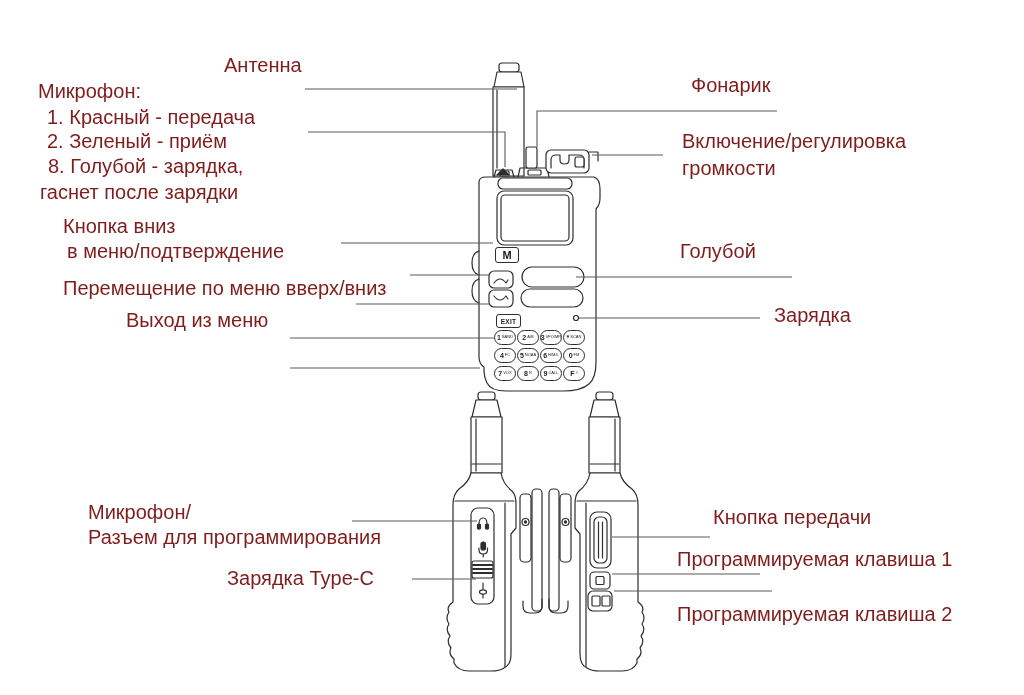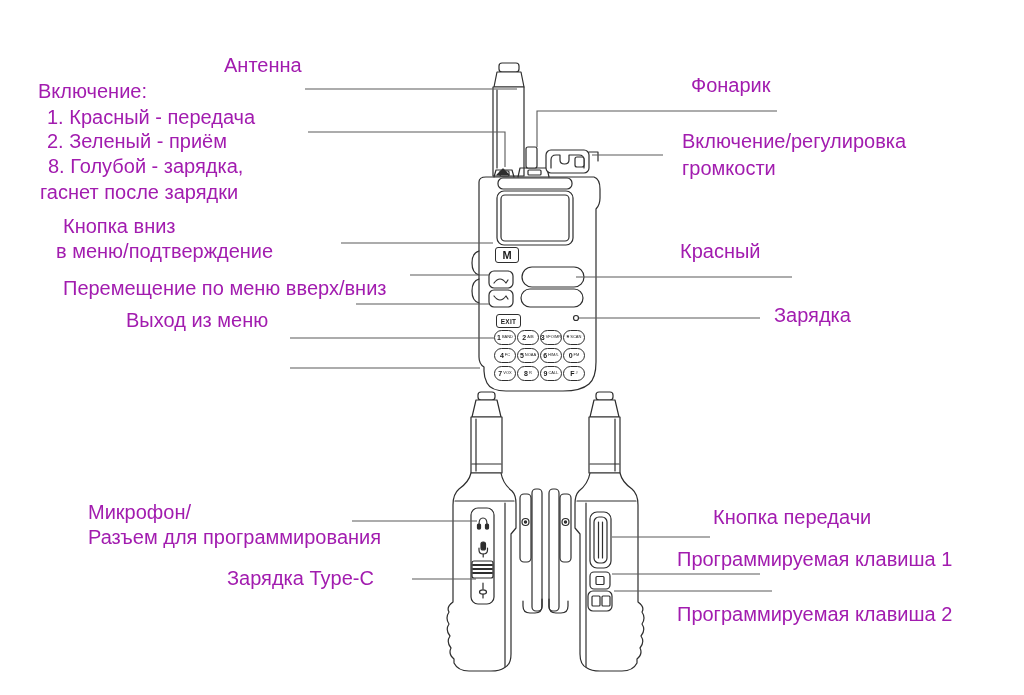--- a/index.html
+++ b/index.html
@@ -1,19 +1,19 @@
 <!DOCTYPE html>
 <html><head>
 <meta charset="utf-8">
 <style>
   html,body{margin:0;padding:0;background:#fff;}
   .canvas{position:relative;width:1024px;height:695px;background:#ffffff;
           font-family:"Liberation Sans",sans-serif;overflow:hidden;}
   svg.draw{position:absolute;left:0;top:0;}
-  .lbl{position:absolute;font-size:20px;line-height:24px;color:#a21caf;white-space:nowrap;}
+  .lbl{position:absolute;font-size:20px;line-height:24px;color:#7f1d1d;white-space:nowrap;}
   .btn{position:absolute;box-sizing:border-box;border:1.3px solid #2e2e2e;background:#fff;
        border-radius:3px;display:flex;align-items:center;justify-content:center;
        color:#1c1c1c;font-weight:bold;}
   .key{position:absolute;box-sizing:border-box;width:22px;height:15px;border:1.1px solid #2e2e2e;
        border-radius:8px;background:#fff;display:flex;align-items:center;justify-content:center;
        gap:1px;color:#1c1c1c;}
   .key .d{font-size:7px;font-weight:bold;}
   .key .s{font-size:4px;margin-top:-3px;}
 </style>
 </head>
@@ -217,33 +217,33 @@
   <div class="key" style="left:540px;top:366px">
       <span class="d">9</span>
       <span class="s">CALL</span>
     </div>
   <div class="key" style="left:563px;top:366px">
       <span class="d">F</span>
       <span class="s">#</span>
     </div>
 
   <div class="lbl" style="left:224px;top:53px">Антенна</div>
-  <div class="lbl" style="left:38px;top:79px">Включение:</div>
+  <div class="lbl" style="left:38px;top:79px">Микрофон:</div>
   <div class="lbl" style="left:47px;top:105px">1. Красный - передача</div>
   <div class="lbl" style="left:47px;top:129px">2. Зеленый - приём</div>
   <div class="lbl" style="left:48px;top:154px">8. Голубой - зарядка,</div>
   <div class="lbl" style="left:40px;top:180px">гаснет после зарядки</div>
   <div class="lbl" style="left:63px;top:214px">Кнопка вниз</div>
-  <div class="lbl" style="left:56px;top:239px">в меню/подтверждение</div>
+  <div class="lbl" style="left:67px;top:239px">в меню/подтверждение</div>
   <div class="lbl" style="left:63px;top:276px">Перемещение по меню вверх/вниз</div>
   <div class="lbl" style="left:126px;top:308px">Выход из меню</div>
   <div class="lbl" style="left:691px;top:73px">Фонарик</div>
   <div class="lbl" style="left:682px;top:129px">Включение/регулировка</div>
   <div class="lbl" style="left:682px;top:156px">громкости</div>
-  <div class="lbl" style="left:680px;top:239px">Красный</div>
+  <div class="lbl" style="left:680px;top:239px">Голубой</div>
   <div class="lbl" style="left:774px;top:303px">Зарядка</div>
   <div class="lbl" style="left:88px;top:500px">Микрофон/</div>
   <div class="lbl" style="left:88px;top:525px">Разъем для программирования</div>
   <div class="lbl" style="left:227px;top:566px">Зарядка Type-C</div>
   <div class="lbl" style="left:713px;top:505px">Кнопка передачи</div>
   <div class="lbl" style="left:677px;top:547px">Программируемая клавиша 1</div>
   <div class="lbl" style="left:677px;top:602px">Программируемая клавиша 2</div>
 
 </div>
 

